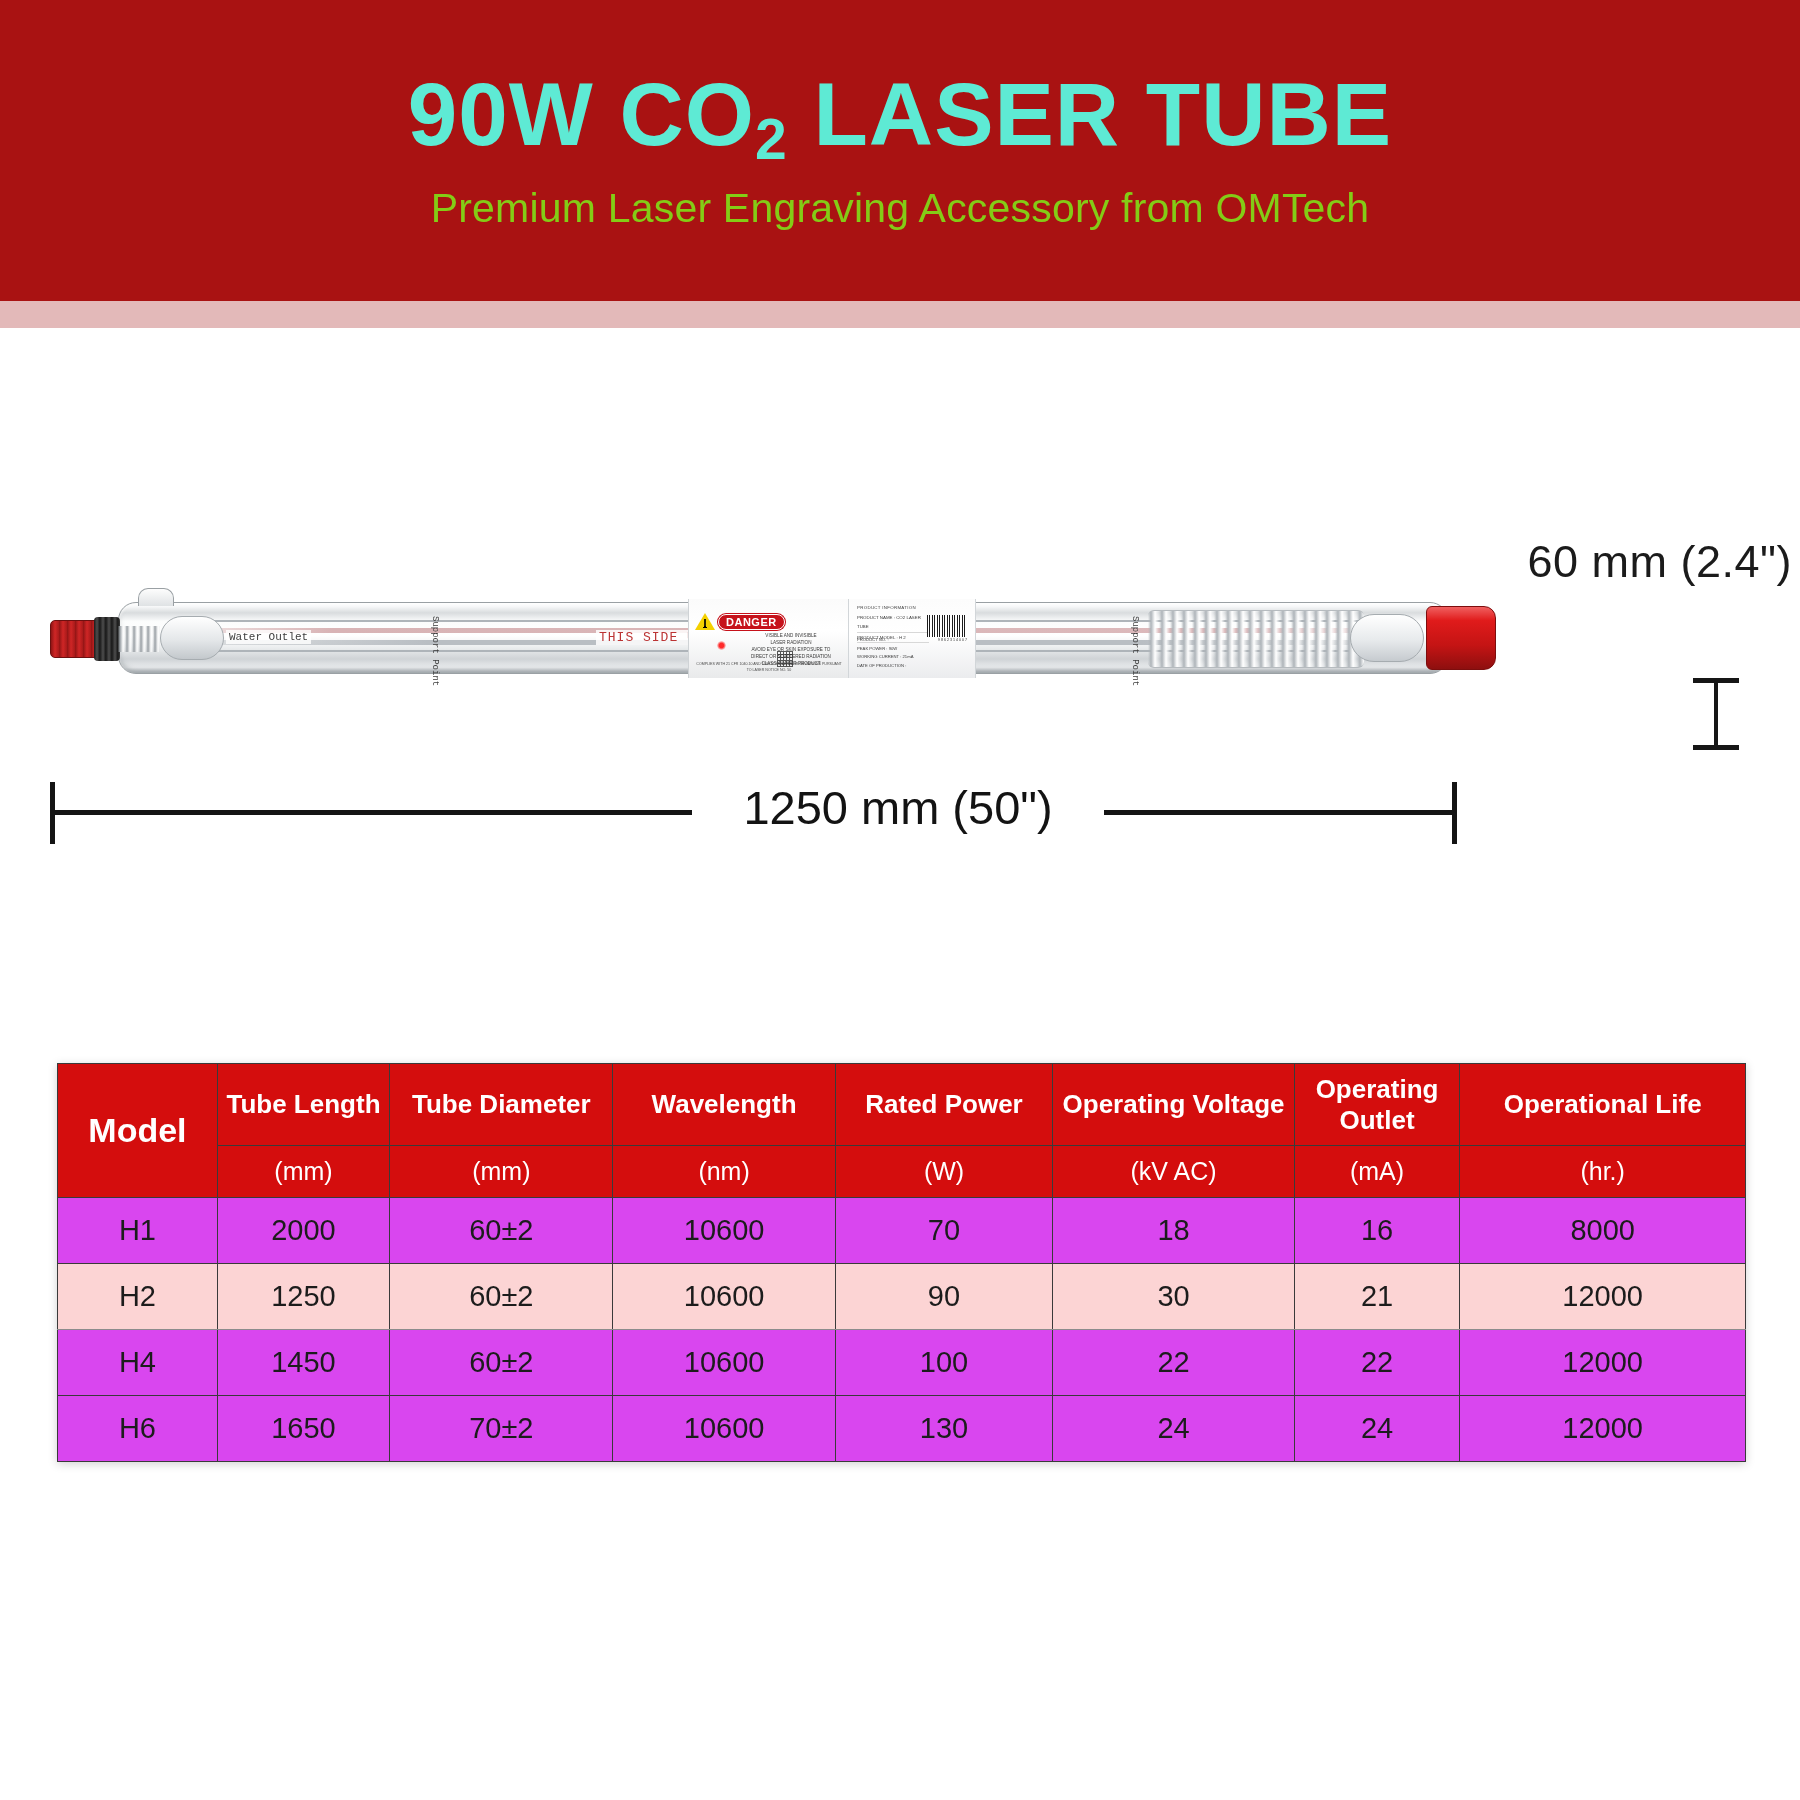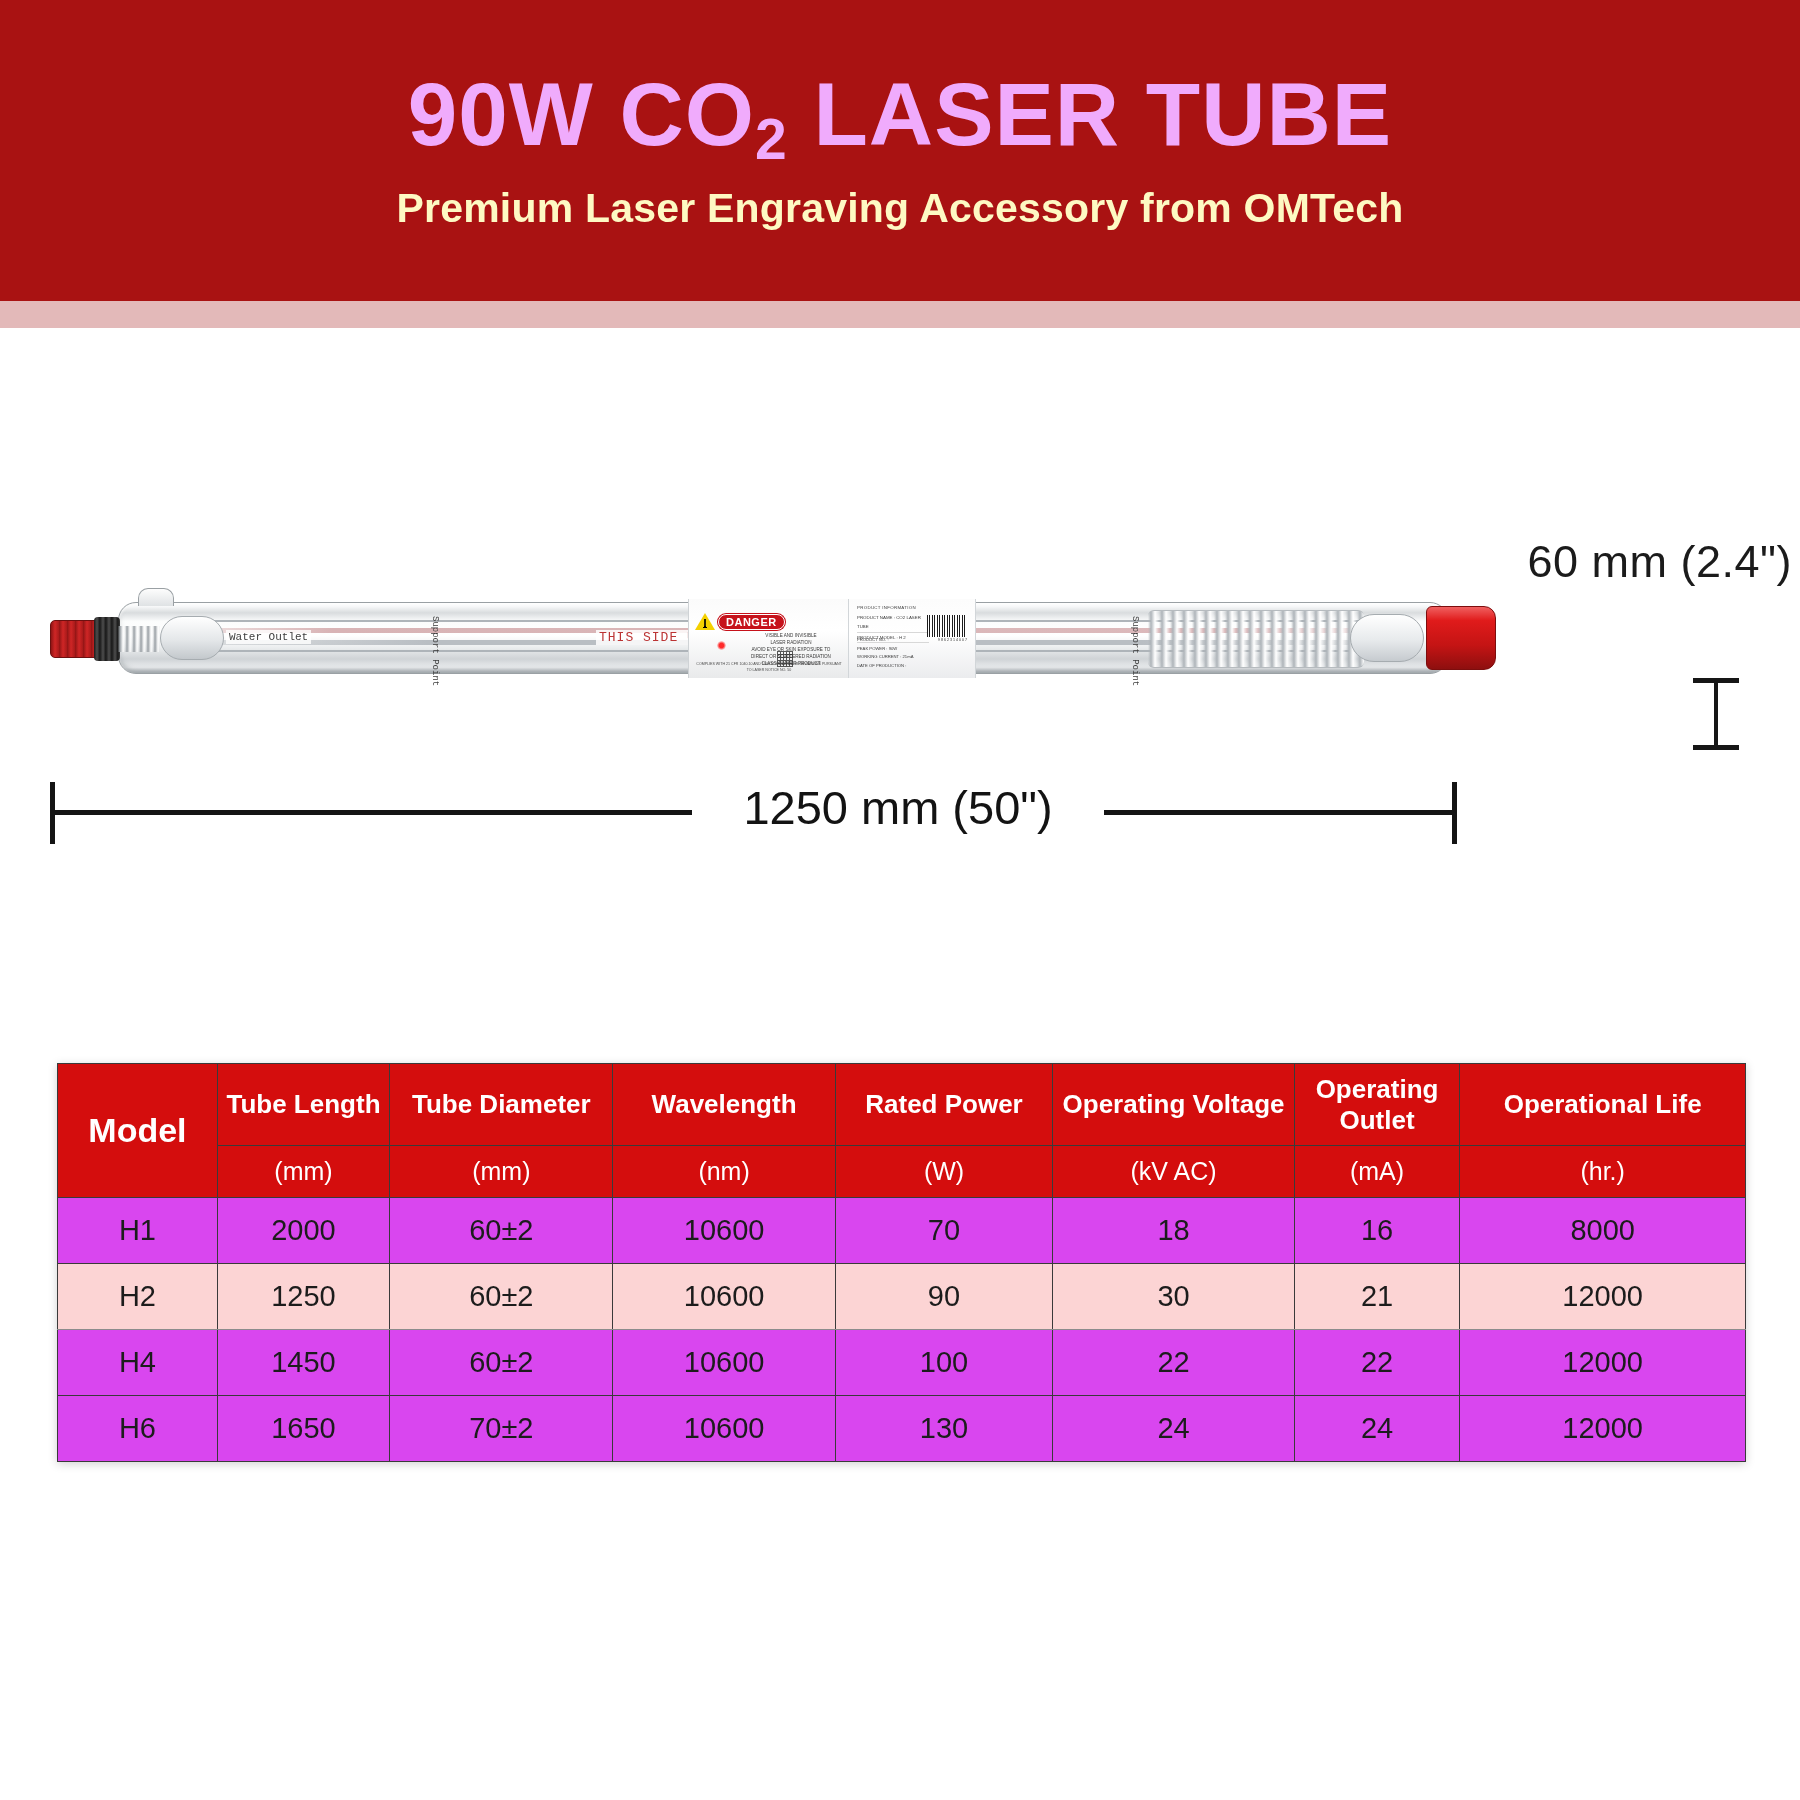--- a/index.html
+++ b/index.html
@@ -18,39 +18,39 @@
     left: 0; top: 0;
     width: 1800px;
     height: 301px;
     background: #A91212;
     display: flex;
     flex-direction: column;
     align-items: center;
     justify-content: center;
   }
   .banner-title {
-    color: #f0abfc;
+    color: #5eead4;
     font-size: 89px;
     font-weight: bold;
     letter-spacing: 1px;
     line-height: 1.0;
     text-align: center;
     margin-bottom: 26px;
   }
   .banner-title sub {
     font-size: 57px;
     vertical-align: baseline;
     position: relative;
     top: 14px;
     font-weight: bold;
   }
   .banner-sub {
-    color: #fef9c3;
+    color: #84cc16;
     font-size: 41px;
-    font-weight: bold;
+    font-weight: normal;
     text-align: center;
     letter-spacing: 0.2px;
   }
   .banner-strip {
     position: absolute;
     left: 0; top: 301px;
     width: 1800px;
     height: 27px;
     background: #E3B9B9;
   }

